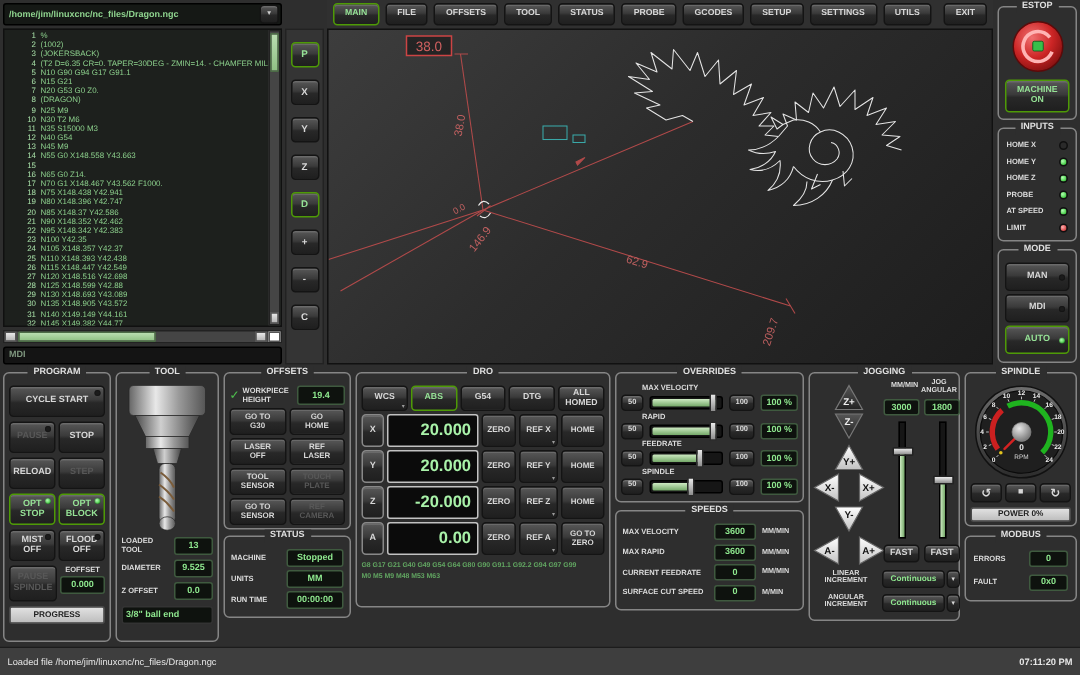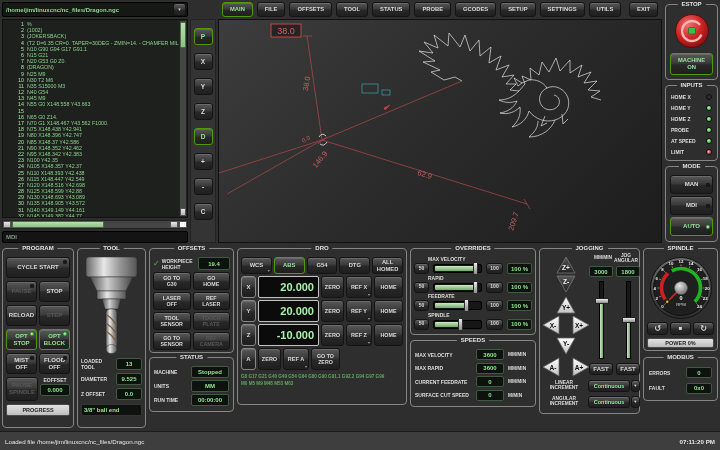--- a/index.html
+++ b/index.html
@@ -672,29 +672,32 @@
             <span>20.000</span>
           </div>
           <div class="btn" style="width:23px;font-size:5.5px"><span>ZERO</span></div>
           <div class="btn" style="width:26px;font-size:5.5px"><span>REF Y</span><span class="corner">▾</span></div>
           <div class="btn" style="width:29px;font-size:5.3px"><span>HOME</span></div>
         </div>
 
         <div class="row" style="height:22px">
           <div class="btn" style="width:15px;border-color:#888"><span>Z</span></div>
           <div class="dro-val" style="flex:1">
-            <span>-10.000</span>
+            <span>-20.000</span>
           </div>
           <div class="btn" style="width:23px;font-size:5.5px"><span>ZERO</span></div>
           <div class="btn" style="width:26px;font-size:5.5px"><span>REF Z</span><span class="corner">▾</span></div>
           <div class="btn" style="width:29px;font-size:5.3px"><span>HOME</span></div>
         </div>
 
         <div class="row" style="height:22px">
           <div class="btn" style="width:15px;border-color:#888"><span>A</span></div>
+          <div class="dro-val" style="flex:1">
+            <span>0.00</span>
+          </div>
           <div class="btn" style="width:23px;font-size:5.5px"><span>ZERO</span></div>
           <div class="btn" style="width:26px;font-size:5.5px"><span>REF A</span><span class="corner">▾</span></div>
           <div class="btn" style="width:29px;font-size:5.3px"><span>GO TO
 ZERO</span></div>
         </div>
       </div>
     <div style="font-size:4.6px;color:#61a561;font-weight:bold;margin-top:2px;white-space:nowrap;overflow:hidden">G8 G17 G21 G40 G49 G54 G64 G80 G90 G91.1 G92.2 G94 G97 G99</div>
     <div style="font-size:4.6px;color:#61a561;font-weight:bold;white-space:nowrap;overflow:hidden">M0 M5 M9 M48 M53 M63</div>
   </div>
 </div>

